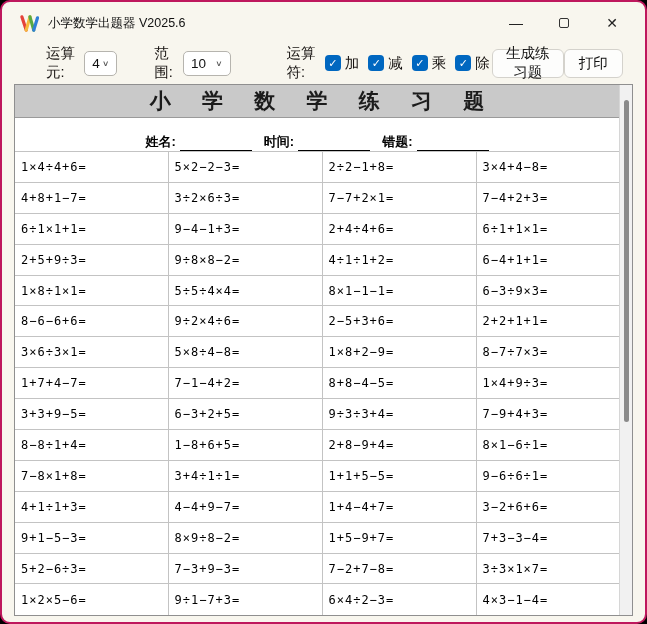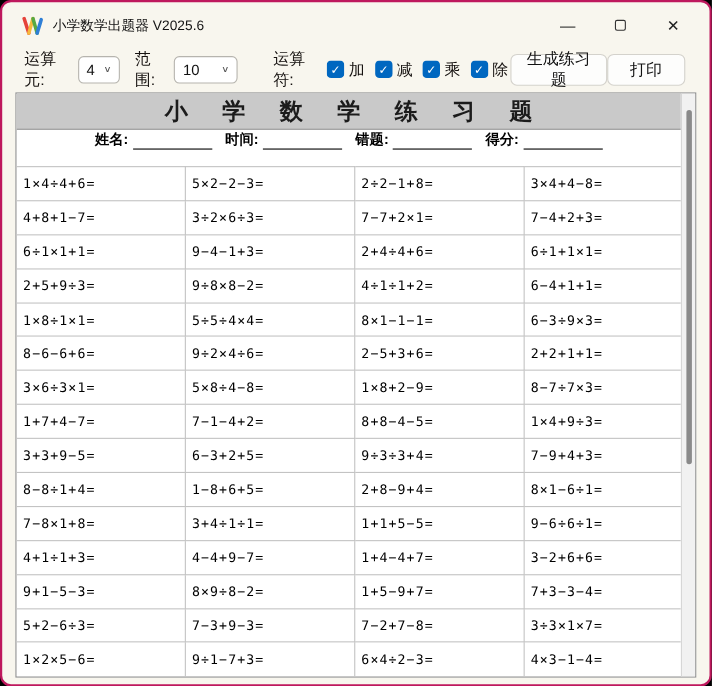--- a/index.html
+++ b/index.html
@@ -17,21 +17,21 @@
   
   .titlebar { height:42px; display:flex; align-items:center; padding:0 18px; flex:0 0 auto; }
   .app-logo { width:19px; height:17px; flex:0 0 auto; }
   .app-title { font-size:12.5px; color:#111; margin-left:9px; }
   .win-controls { margin-left:auto; display:flex; align-items:center; gap:30px; padding-right:6px; }
   .win-btn { font-size:14px; color:#222; cursor:default; width:18px; text-align:center; line-height:18px; }
   .maxi-box { width:10px; height:10px; border:1.2px solid #333; border-radius:2px; display:inline-block; }
 
   
   .toolbar { height:38px; display:flex; align-items:center; padding:0 20px; flex:0 0 auto; font-size:14.5px; color:#161210; }
-  .tb-label { margin-right:7px; }
+  .tb-label { margin-right:7px;margin-left:24px; }
   .select {
     background:#fff; border:1px solid #b6b4ae; border-radius:5px;
     height:25px; display:flex; align-items:center; justify-content:space-between;
     padding:0 7px; font-size:13.5px; color:#111;
   }
   .sel-operand { width:42px; margin-right:13px; }
   .sel-range   { width:64px; margin-right:32px; }
   .chev { font-size:10px; color:#555; transform:scaleY(.8); }
   .ops-wrap { display:flex; align-items:center; gap:9px; }
   .op { display:flex; align-items:center; gap:4px; }
@@ -61,21 +61,21 @@
   }
   .panel-main { flex:1 1 auto; display:flex; flex-direction:column; overflow:hidden; }
   .sheet-band {
     height:33px; background:#c9c9c9; border-bottom:1px solid #9a9a9a;
     display:flex; align-items:center; justify-content:center;
     font-family:"Liberation Serif", serif; font-weight:bold;
     font-size:21px; letter-spacing:13px; text-indent:13px; color:#1b1b1b;
     flex:0 0 auto;
   }
   .info-line {
-    height:33px; display:flex; align-items:flex-start; justify-content:center;
+    height:33px; display:flex; align-items:flex-end; justify-content:center;
     gap:12px; font-size:13px; font-weight:bold; color:#000; flex:0 0 auto;
   }
   .info-field { display:inline-flex; align-items:flex-end; gap:4px; }
   .uline { display:inline-block; width:72px; border-bottom:1.4px solid #000; height:13px; }
 
   table.problems { border-collapse:collapse; table-layout:fixed; width:100%; flex:1 1 auto; }
   table.problems td {
     border:1px solid #c3c3c3; height:30.8px;
     padding-left:6px; vertical-align:middle;
     font-family:"DejaVu Sans Mono", monospace;
@@ -153,24 +153,20 @@
             <span class="uline"></span>
           </span>
           <span class="info-field">
             <span>时间:</span>
             <span class="uline"></span>
           </span>
           <span class="info-field">
             <span>错题:</span>
             <span class="uline"></span>
           </span>
-          <span class="info-field">
-            <span>得分:</span>
-            <span class="uline"></span>
-          </span>
         </div>
       <table class="problems">
         <colgroup>
             <col style="width:153px">
             <col style="width:154px">
             <col style="width:154px">
             <col>
           </colgroup>
         <tbody>
             <tr>

